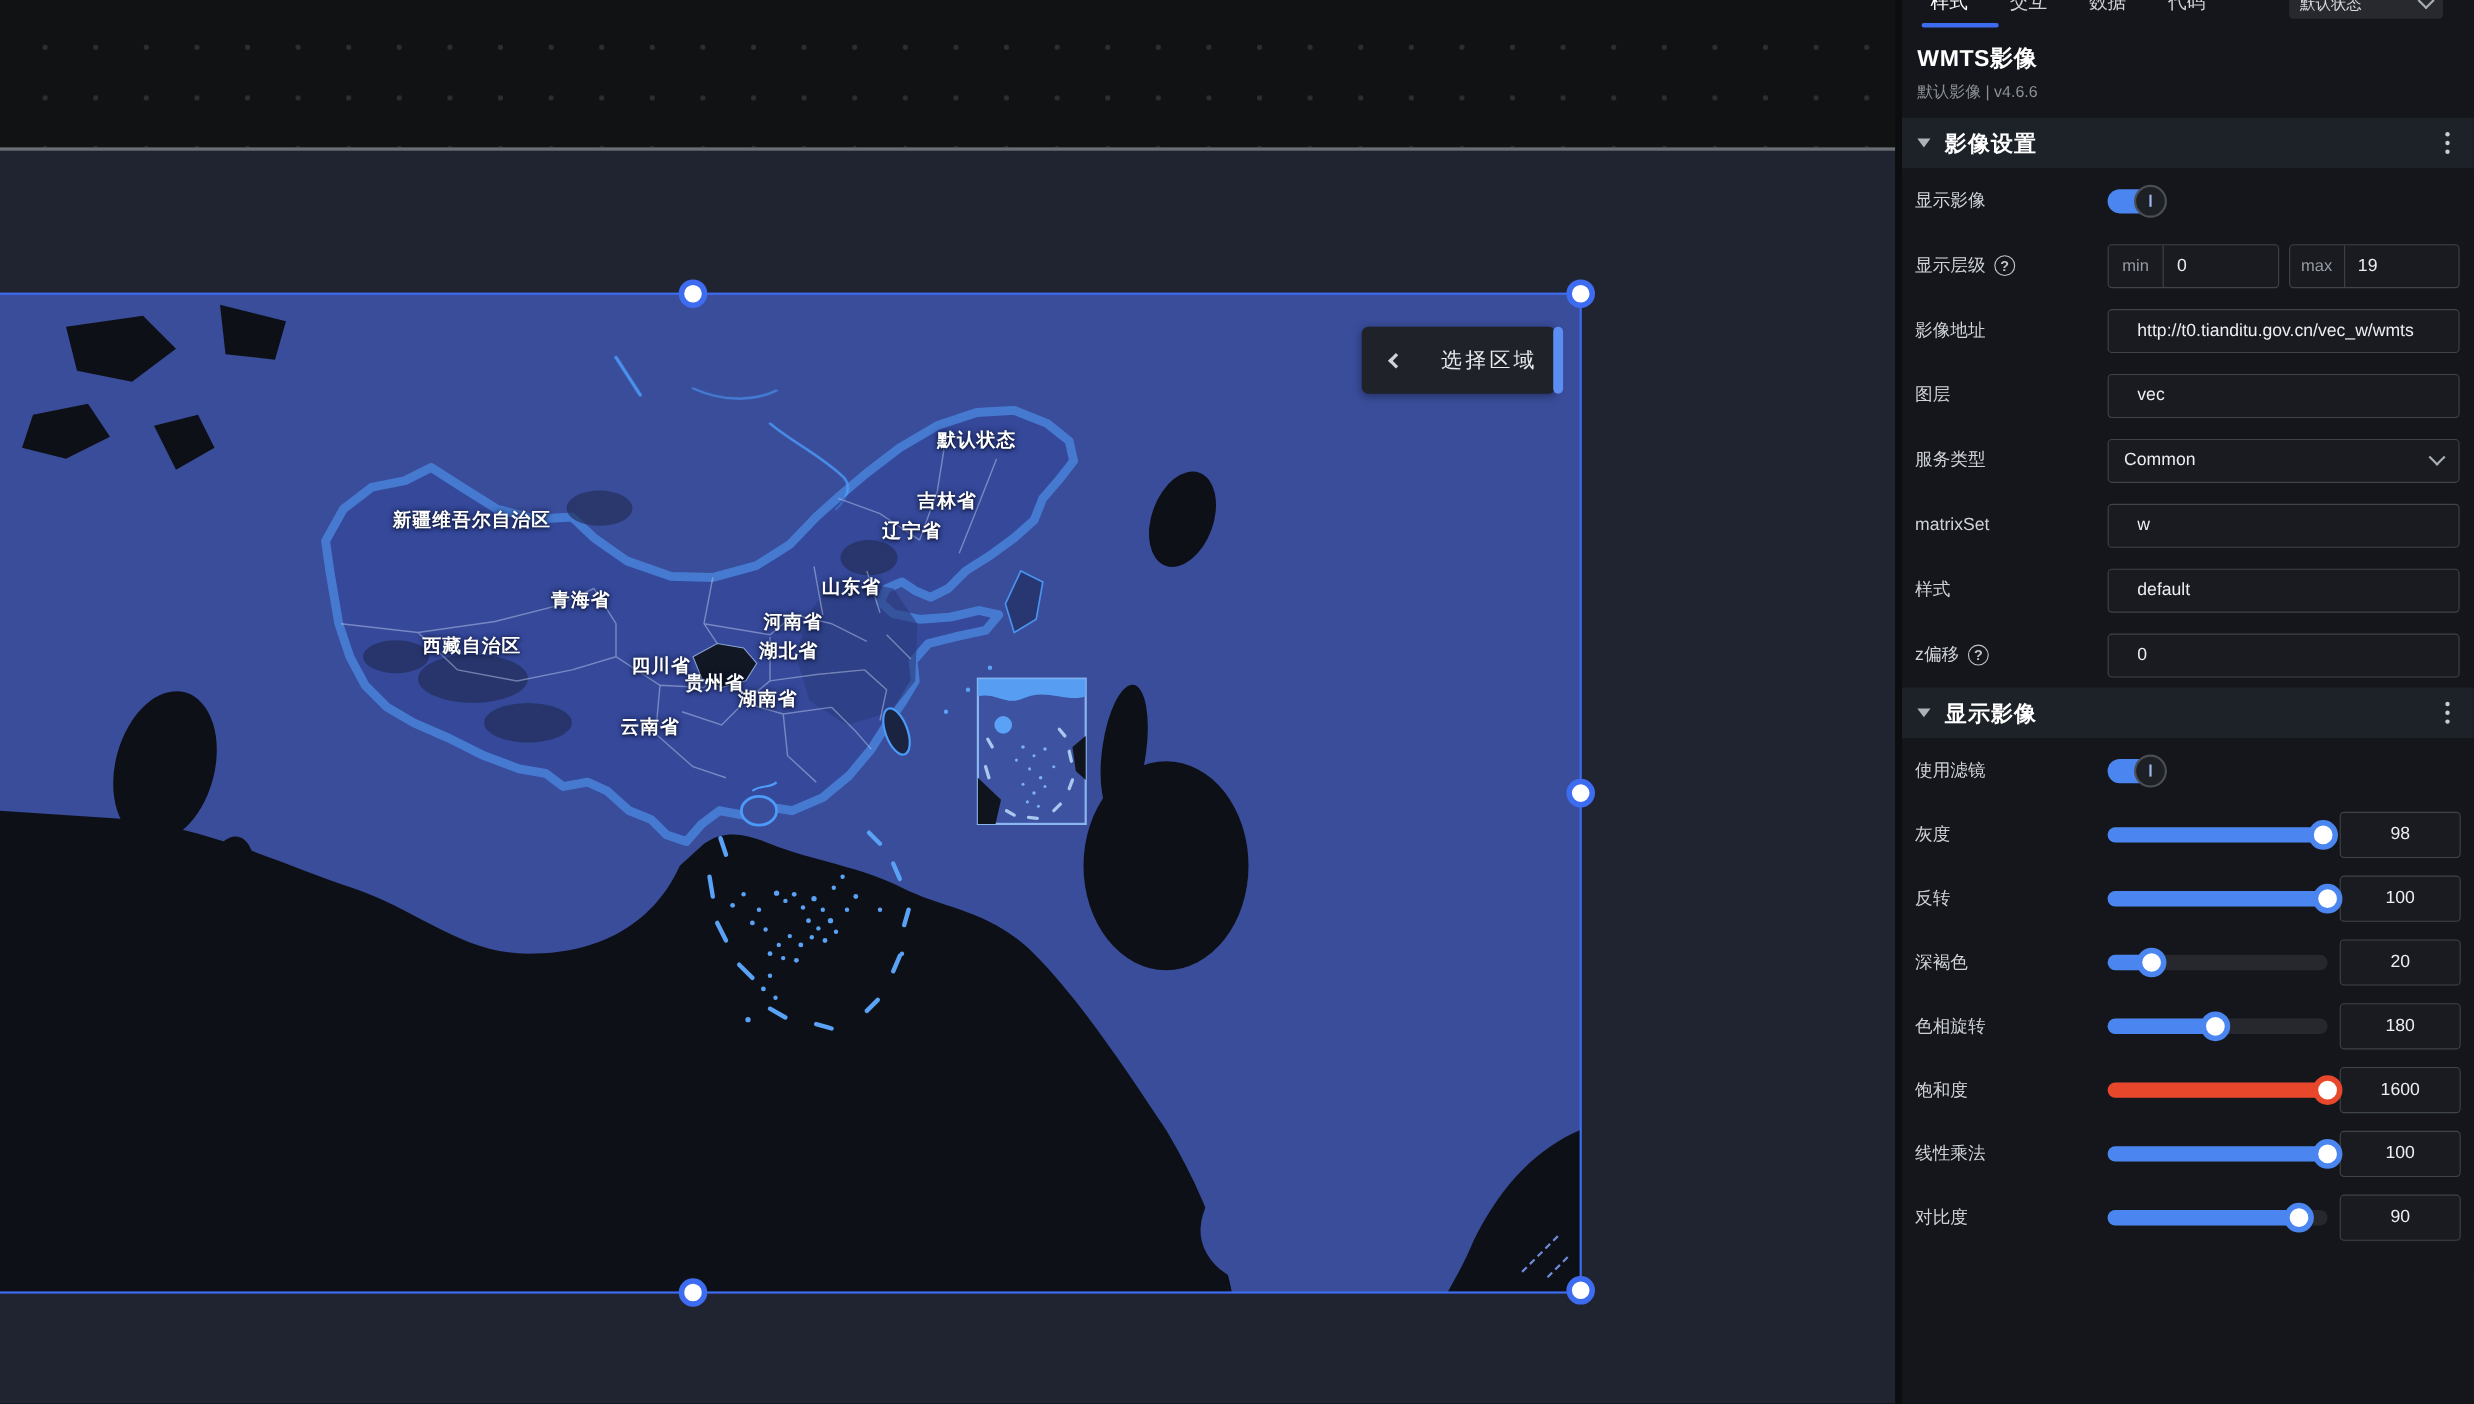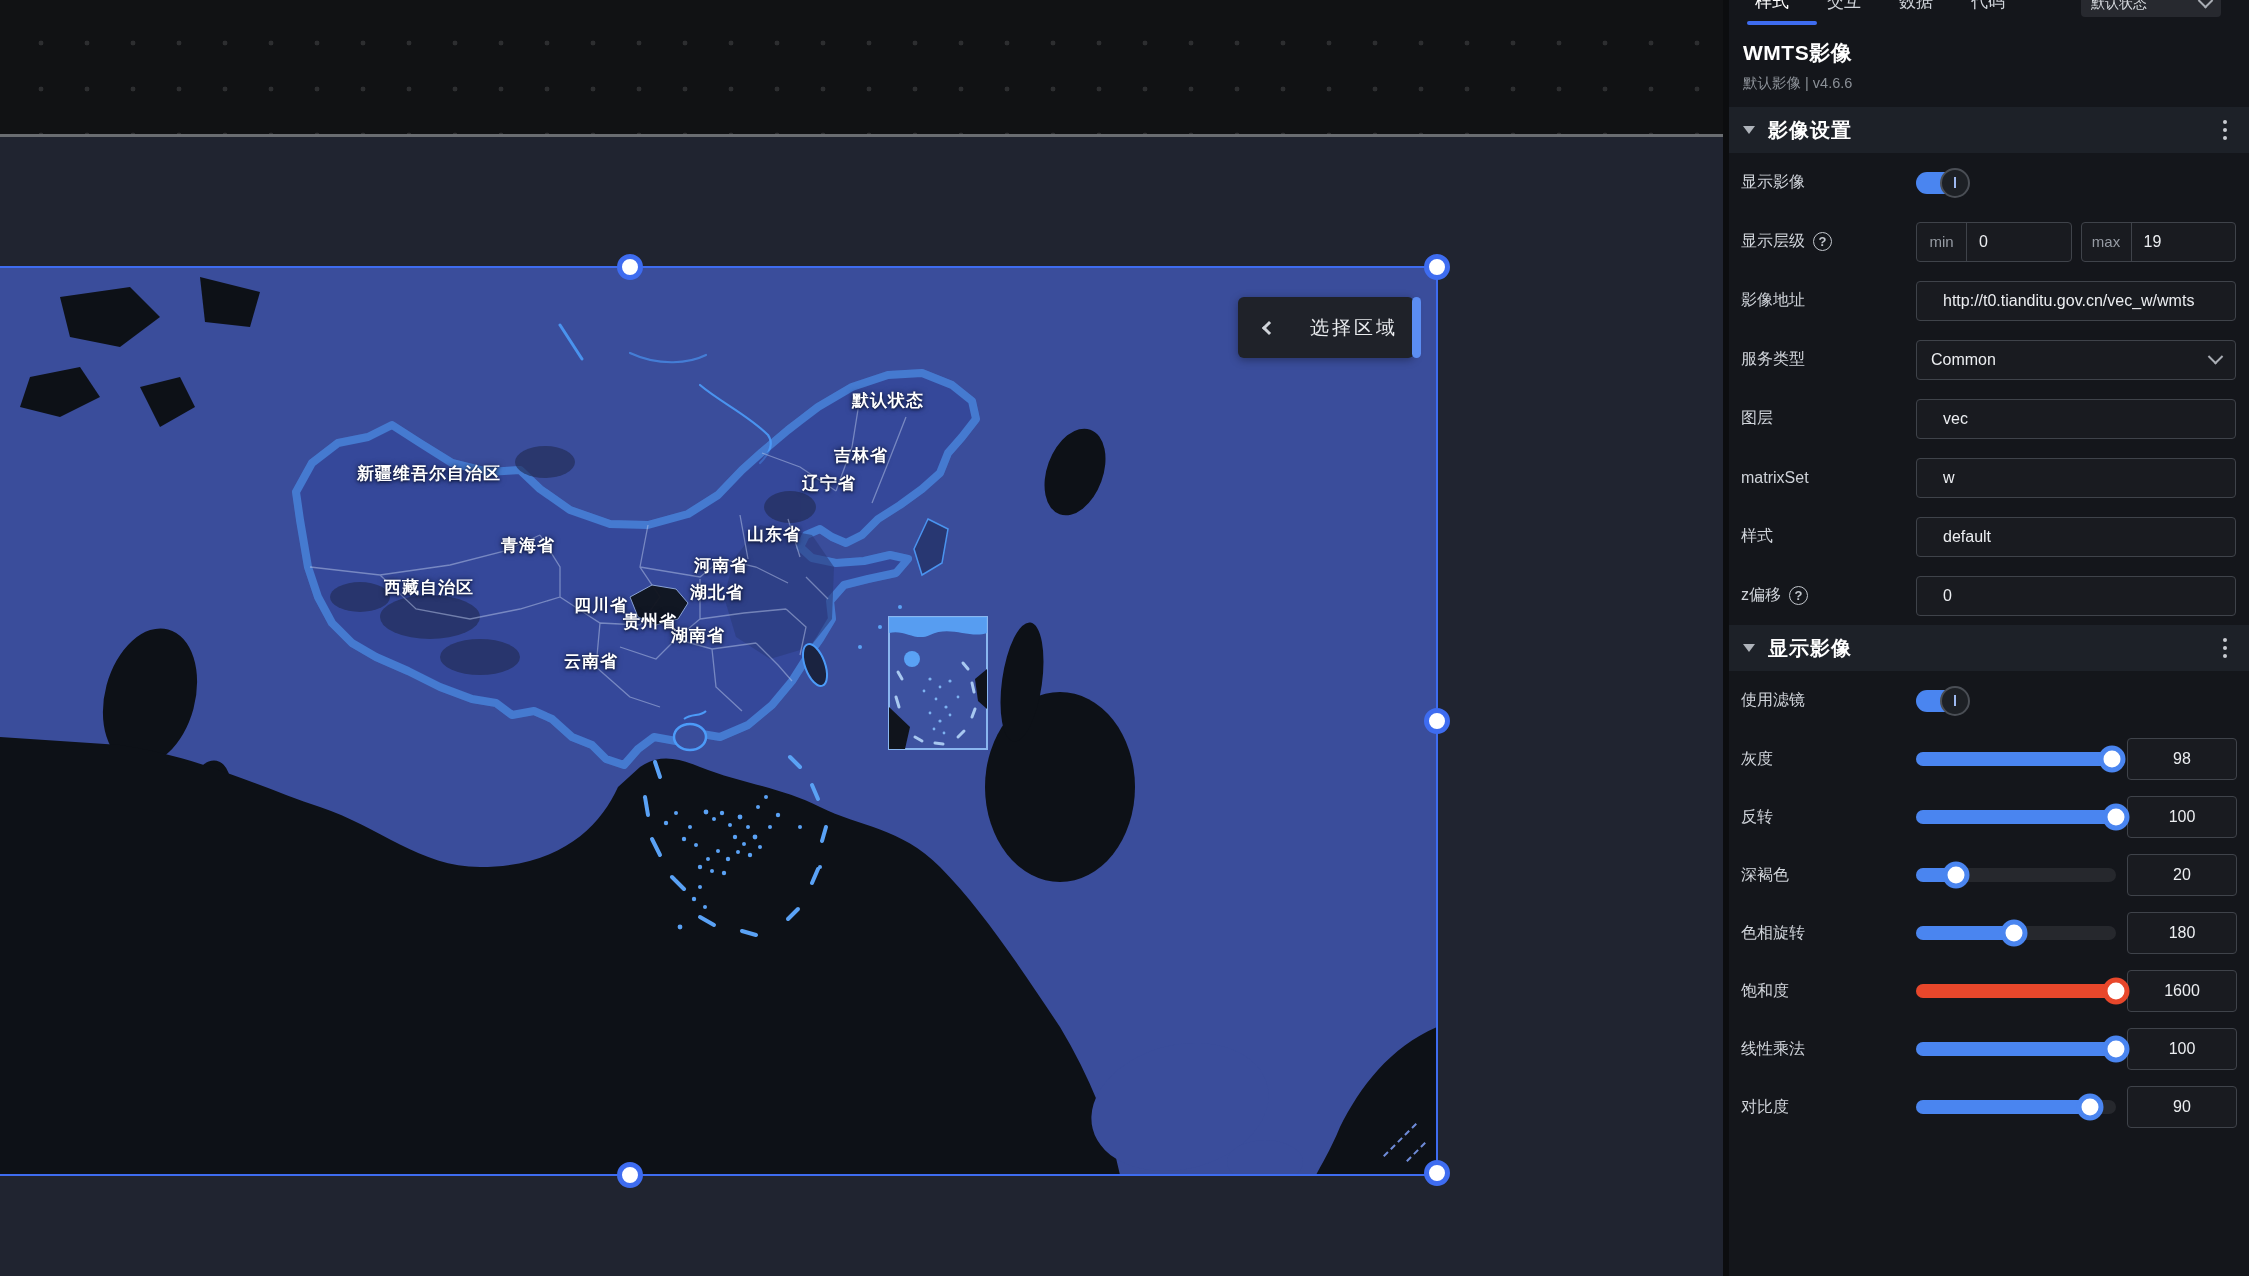--- a/index.html
+++ b/index.html
@@ -379,36 +379,36 @@
       <div class="plabel">
         <span>影像地址</span>
       </div>
       <div class="pcontrol">
         <input class="tinput" value="http://t0.tianditu.gov.cn/vec_w/wmts" style="">
       </div>
     </div>
 
     <div class="prow">
       <div class="plabel">
+        <span>图层</span>
+      </div>
+      <div class="pcontrol">
+        <input class="tinput" value="vec" style="">
+      </div>
+    </div>
+
+    <div class="prow">
+      <div class="plabel">
         <span>服务类型</span>
       </div>
       <div class="pcontrol">
         <div class="tselect">
           <span>Common</span>
           <i class="chev chev-down"></i>
         </div>
-      </div>
-    </div>
-
-    <div class="prow">
-      <div class="plabel">
-        <span>图层</span>
-      </div>
-      <div class="pcontrol">
-        <input class="tinput" value="vec" style="">
       </div>
     </div>
 
     <div class="prow">
       <div class="plabel">
         <span>matrixSet</span>
       </div>
       <div class="pcontrol">
         <input class="tinput" value="w" style="">
       </div>

